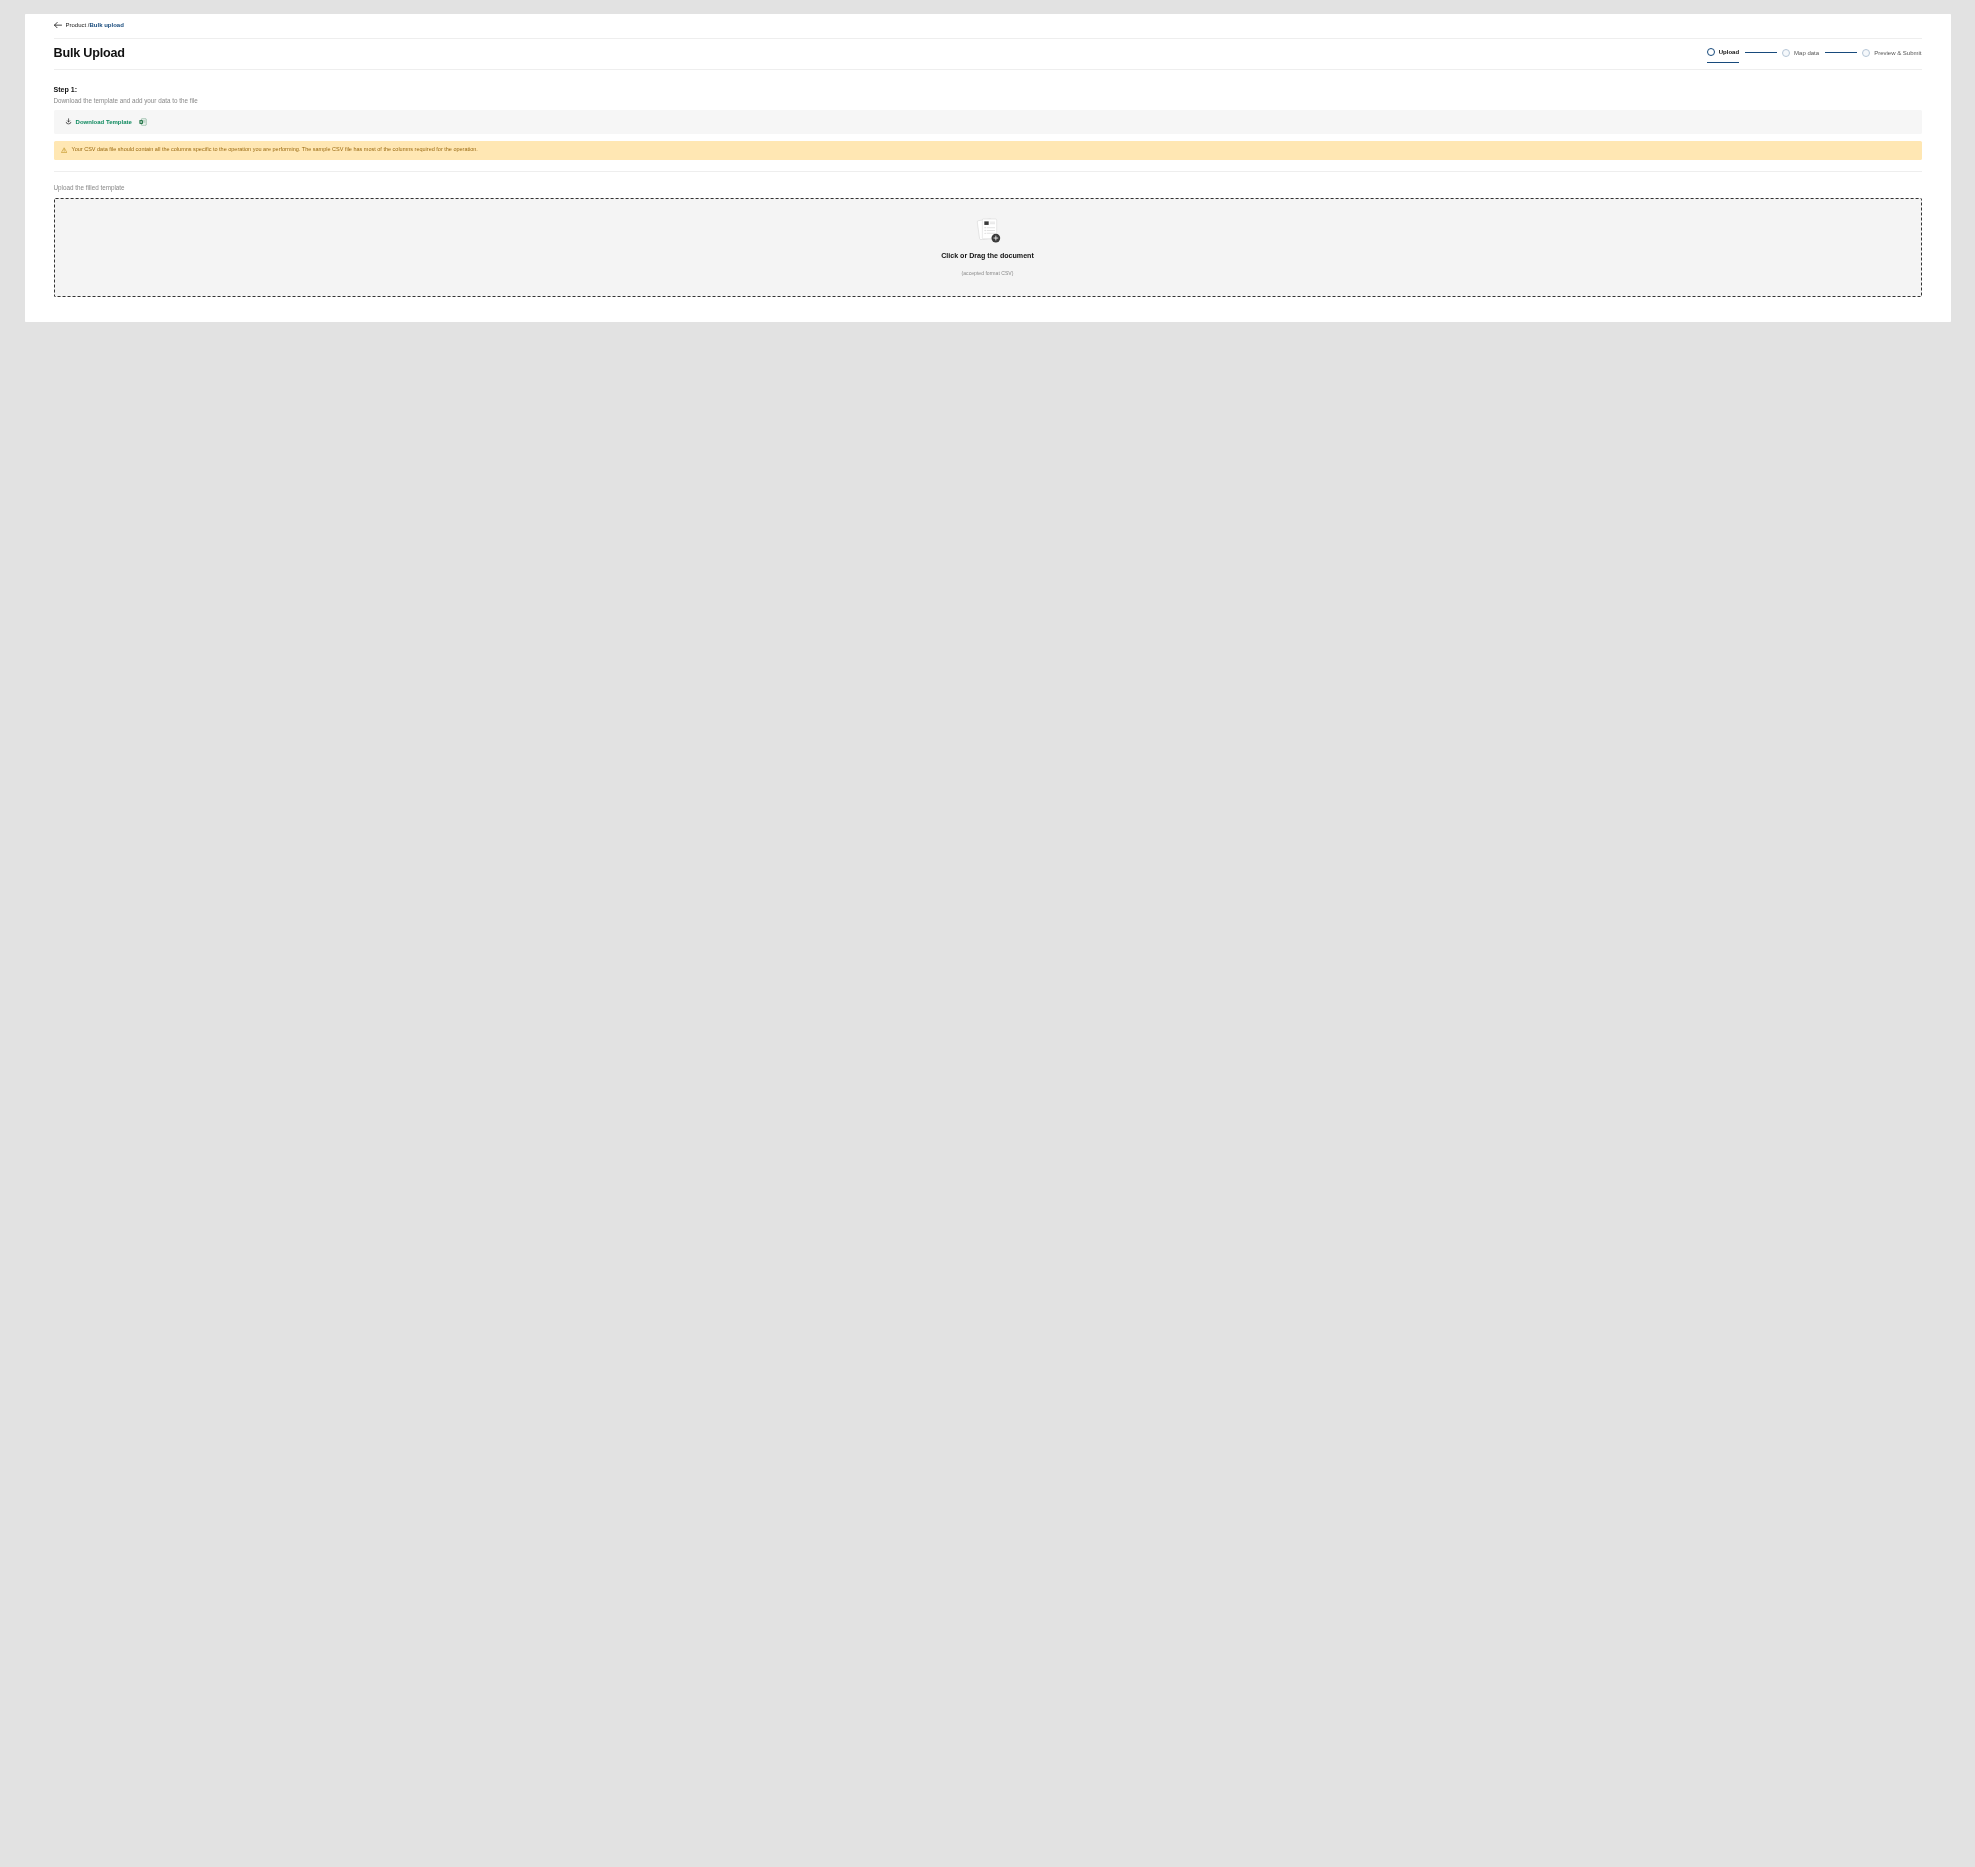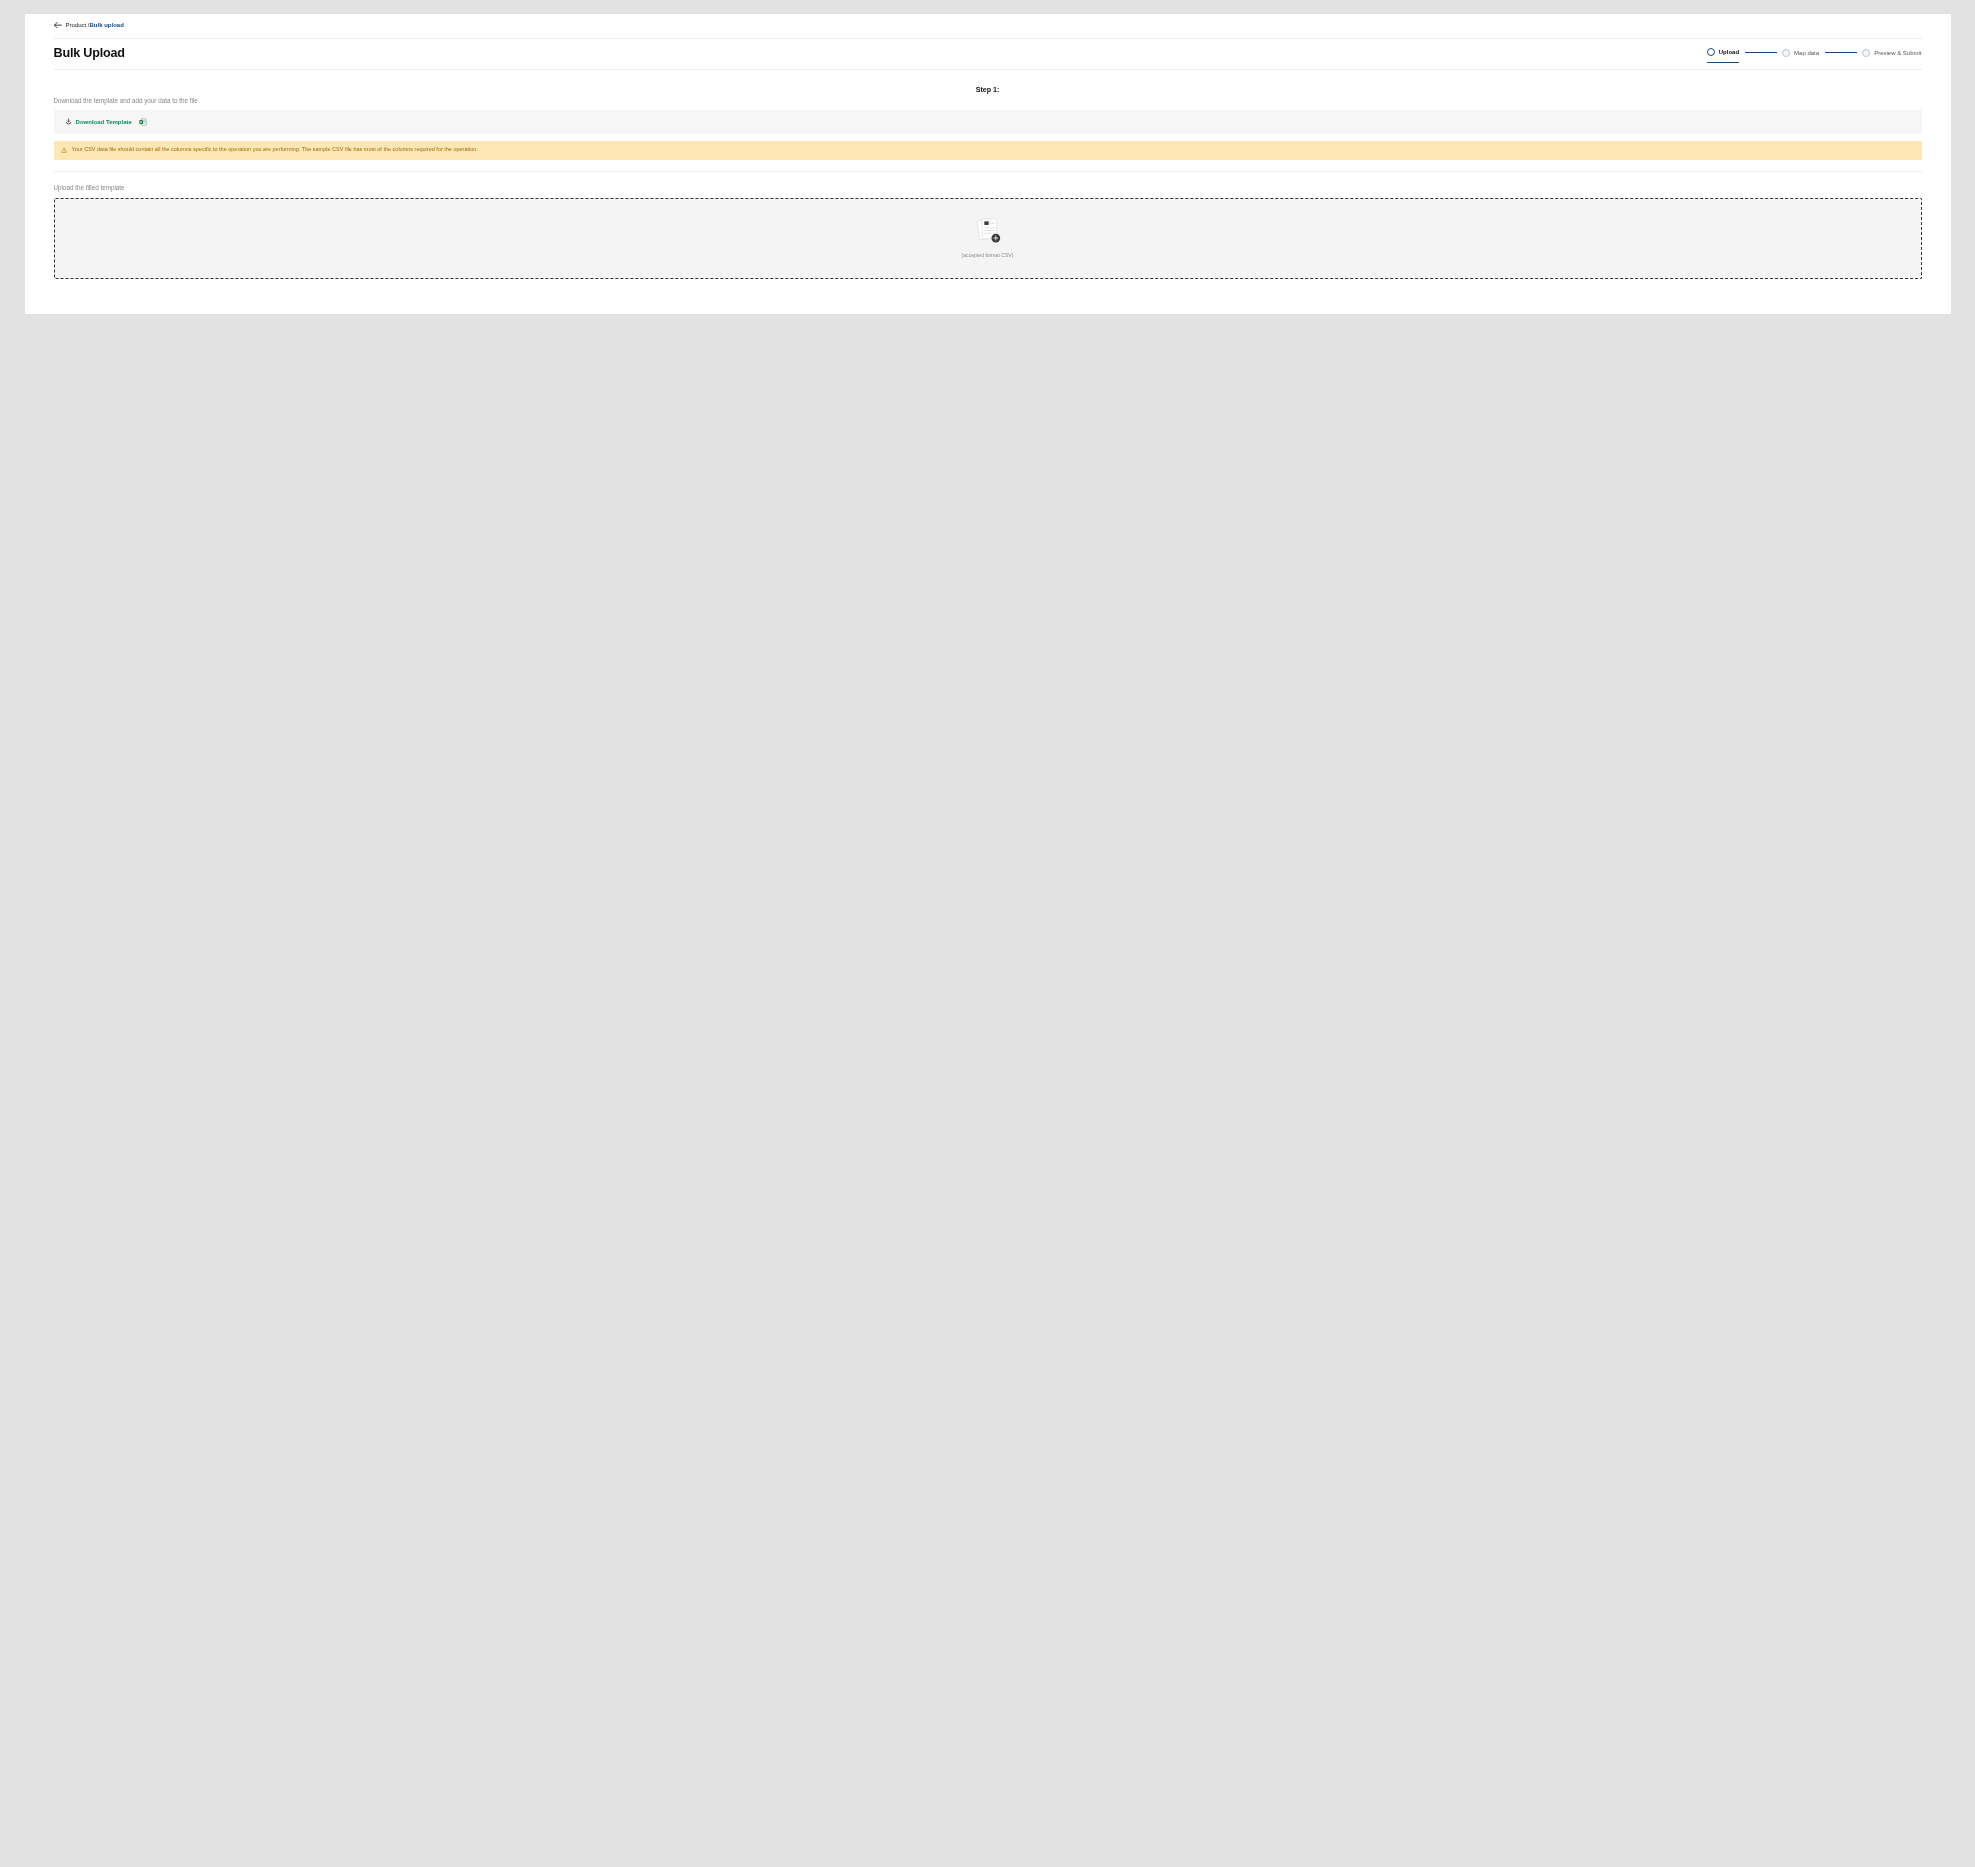--- a/index.html
+++ b/index.html
@@ -41,21 +41,21 @@
   .step-label { font-size: 6px; color: #555; font-weight: 500; }
   .step-label.active { color: #111; font-weight: 700; }
   .step-line {
     width: 32px; height: 0.8px; background: #174a7c;
   }
   .step.active-wrap {
     padding-bottom: 5.5px; border-bottom: 1.2px solid #174a7c;
     margin-bottom: -5.5px;
   }
   .section-wrap { padding-top: 16.6px; }
-  .step-heading { font-size: 7.1px; font-weight: 800; color: #111; margin-bottom: 2.4px; text-align: center; }
+  .step-heading { font-size: 7.1px; font-weight: 800; color: #111; margin-bottom: 2.4px; }
   .step-sub { font-size: 6.3px; color: #888; margin-bottom: 6.3px; }
   .download-box {
     background: #f6f6f6;
     border-radius: 1.6px;
     padding: 8px 11px;
     display: flex;
     align-items: center;
     gap: 4.7px;
     margin-bottom: 7.1px;
   }
@@ -190,18 +190,19 @@
           <circle cx="33" cy="39" r="1.6" fill="#d0d0d0"></circle>
           <line x1="37" y1="39" x2="58" y2="39" stroke="#d0d0d0" stroke-width="1.5"></line>
           <circle cx="33" cy="46" r="1.6" fill="#d0d0d0"></circle>
           <line x1="37" y1="46" x2="58" y2="46" stroke="#d0d0d0" stroke-width="1.5"></line>
 
           <circle cx="60" cy="58" r="11" fill="#3a3a3a"></circle>
           <line x1="60" y1="53" x2="60" y2="63" stroke="#fff" stroke-width="2" stroke-linecap="round"></line>
           <line x1="55" y1="58" x2="65" y2="58" stroke="#fff" stroke-width="2" stroke-linecap="round"></line>
         </svg>
       </div>
+      <div class="dz-title">Click or Drag the document</div>
       <div class="dz-sub">(accepted format CSV)</div>
     </div>
   </div>
 
 </div>
 
 
 </body></html>

